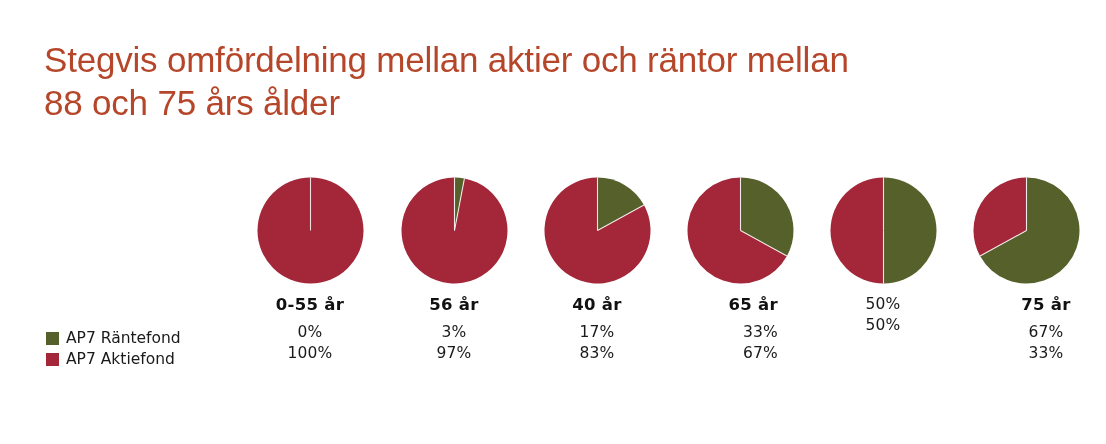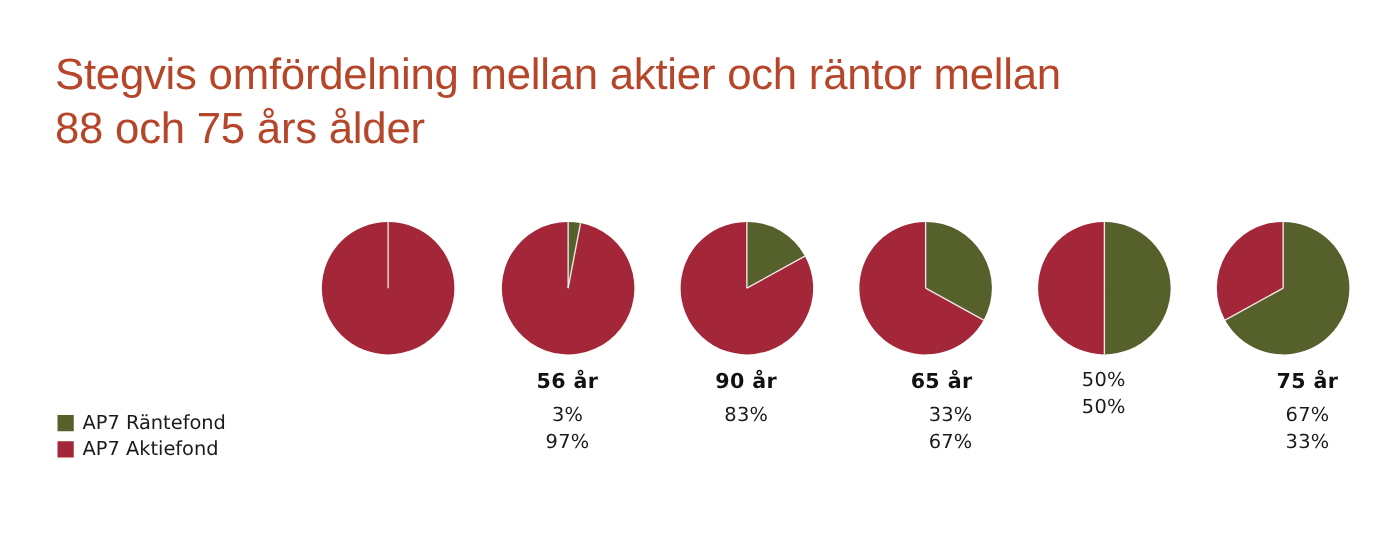--- a/index.html
+++ b/index.html
@@ -175,27 +175,33 @@
   <div id="legend">
       <div class="legend-row">
         <span class="legend-swatch" style="background: rgb(85, 96, 43);"></span>
         <span class="legend-label">AP7 Räntefond</span>
       </div>
       <div class="legend-row">
         <span class="legend-swatch" style="background: rgb(163, 38, 57);"></span>
         <span class="legend-label">AP7 Aktiefond</span>
       </div>
     </div>
+<div class="col" style="left: 250px;">
+      <div class="col-header">0-55 år</div>
+      <div class="col-value">0%</div>
+      <div class="col-value">100%</div>
+    </div>
     <div class="col" style="left: 394px;">
       <div class="col-header">56 år</div>
       <div class="col-value">3%</div>
       <div class="col-value">97%</div>
     </div>
     <div class="col" style="left: 537px;">
-      <div class="col-header">90 år</div>
+      <div class="col-header">40 år</div>
+      <div class="col-value">17%</div>
       <div class="col-value">83%</div>
     </div>
     <div class="col" style="left: 658px; text-align: right;">
       <div class="col-header">65 år</div>
       <div class="col-value">33%</div>
       <div class="col-value">67%</div>
     </div>
     <div class="col" style="left: 823px;">
       <div class="col-value">50%</div>
       <div class="col-value">50%</div>

